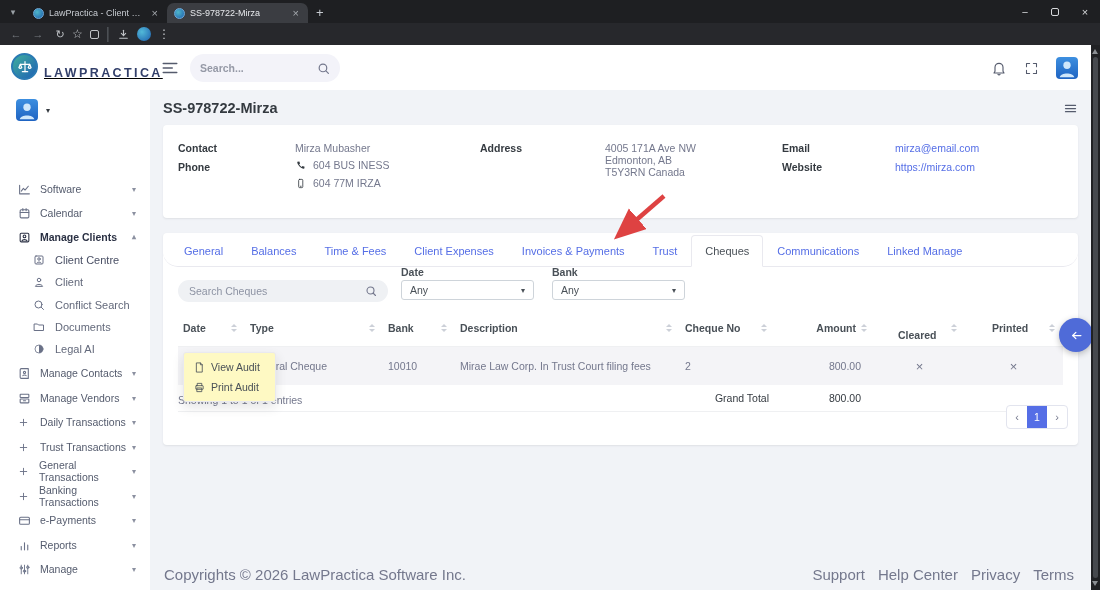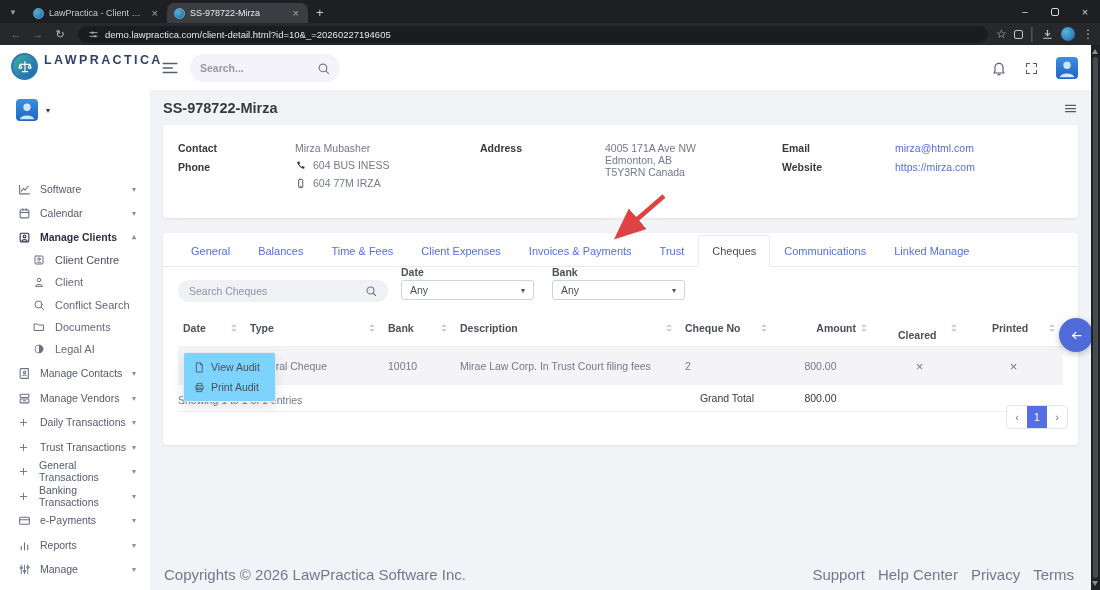--- a/index.html
+++ b/index.html
@@ -30,21 +30,21 @@
   .prof { width:14px; height:14px; border-radius:50%; background:radial-gradient(circle at 35% 35%, #52b9d8, #1d5fae); }
 
   .pagescroll { position:absolute; right:0; top:45px; width:9px; height:545px; background:#202124; z-index:60; }
   .pagescroll .thumb { position:absolute; left:2px; right:2px; top:12px; bottom:12px; background:#46494e; border-radius:3px; }
   .sb-arrow { position:absolute; left:1px; width:0; height:0; border-left:3.5px solid transparent; border-right:3.5px solid transparent; }
   .sb-up { top:4px; border-bottom:5px solid #8a8e93; }
   .sb-dn { bottom:4px; border-top:5px solid #8a8e93; }
 
   
   .topbar { position:absolute; left:0; top:45px; width:1100px; height:45px; background:#fff; z-index:5; }
-  .brand { position:absolute; left:11px; top:8px; display:flex; align-items:flex-start; gap:6px; }
+  .brand { position:absolute; left:11px; top:8px; display:flex; align-items:flex-end; gap:6px;text-decoration:underline; }
   .logo-circle { width:27px; height:27px; border-radius:50%; background:linear-gradient(135deg,#3fae9d,#1f62b5); display:flex; align-items:center; justify-content:center; color:#fff; border:2px solid #2a7ab3; }
   .brand .bname { font-size:12.5px; font-weight:bold; letter-spacing:2.4px; color:#33406b; }
   .hamb { position:absolute; left:161px; top:14px; color:#555b6d; }
   .searchpill { position:absolute; left:190px; top:54px; width:150px; height:28px; border-radius:14px; background:#f3f3f9; display:flex; align-items:center; padding:0 10px; top:9px; }
   .searchpill input { border:0; outline:0; background:transparent; flex:1; font-size:10.5px; color:#495057; font-family:"Liberation Sans",sans-serif; width:100px;font-weight:bold; }
   .searchpill input::placeholder { color:#9599a6; }
   .topbar-right { position:absolute; right:22px; top:12px; display:flex; align-items:center; gap:17px; color:#555b6d; }
   .avatar-sq { width:22px; height:22px; border-radius:4px; background:linear-gradient(180deg,#3d8fe0,#1e63c2); overflow:hidden; }
 
   
@@ -69,21 +69,21 @@
   .card { position:absolute; left:13px; width:915px; background:#fff; border-radius:4px; box-shadow:0 1px 2px rgba(56,65,74,.1); }
   .contact-card { top:35px; height:93px; font-size:10.5px; }
   .lab { position:absolute; font-weight:bold; color:#343a40; }
   .val { position:absolute; color:#74788d; }
   .val.link { color:#556ee6; }
   .phrow { position:absolute; display:flex; align-items:center; gap:7px; color:#74788d; }
   .phrow .picon { color:#343a40; display:flex; }
   .addr div { line-height:12px; }
 
   .tab-card { top:143px; height:212px; }
-  .tabsrow { position:absolute; left:0; right:0; top:0; height:34px; border-bottom:1px solid #e9e9ef; display:flex; align-items:flex-end; padding-left:14px; }
+  .tabsrow { position:absolute; left:0; right:0; top:0; height:34px; border-bottom:1px solid #e9e9ef; display:flex; align-items:flex-end; padding-left:7px;border-radius:15px; }
   .tab { padding:9px 13px; font-size:11px; color:#556ee6; border:1px solid transparent; margin-bottom:-1px; white-space:nowrap; }
   .tab.active { color:#495057; background:#fff; border-color:#e9e9ef #e9e9ef #fff; border-radius:4px 4px 0 0; }
 
   .fil-label { position:absolute; font-size:10.5px; font-weight:bold; color:#495057; }
   .fil-select { position:absolute; height:20px; border:1px solid #ced4da; border-radius:3px; background:#fff; display:flex; align-items:center; font-size:10.5px; color:#495057; padding:0 8px; justify-content:space-between; }
   .fil-select .car { font-size:8px; color:#495057; }
   .chq-search { position:absolute; left:15px; top:47px; width:210px; height:22px; border-radius:12px; background:#eff1f4; display:flex; align-items:center; padding:0 11px; }
   .chq-search input { border:0; outline:0; background:transparent; flex:1; font-size:10.5px; color:#495057; font-family:"Liberation Sans",sans-serif; }
   .chq-search input::placeholder { color:#8d93a3; }
 
@@ -91,31 +91,31 @@
   table.chq th { font-weight:bold; color:#495057; text-align:left; padding:5px 6px 5px 5px; border-bottom:1px solid #eff0f2; }
   table.chq td { color:#74788d; padding:7px 6px 7px 5px; }
   .thflex { display:flex; align-items:center; }
   .sort { display:inline-flex; flex-direction:column; gap:2px; margin-left:auto; padding-right:2px; }
   .sort b { width:0; height:0; border-left:3px solid transparent; border-right:3px solid transparent; }
   .sort .u { border-bottom:3.5px solid #ccd0d8; }
   .sort .d { border-top:3.5px solid #ccd0d8; }
   tr.datarow td { background:#f4f4f7; }
   td.datecell { color:#556ee6; }
   td.datecell .car { font-size:8px; }
-  .col-r { text-align:center; justify-content:flex-end; }
+  .col-r { text-align:right; justify-content:flex-end; }
   .col-c { text-align:center !important; }
   .xmark { font-size:13px; color:#74788d; }
   tr.gtrow td { border-bottom:1px solid #eff0f2; font-weight:normal; color:#343a40; }
 
   .showing { position:absolute; left:15px; top:161px; font-size:10.5px; color:#74788d; }
   .pager { position:absolute; right:10px; top:172px; display:flex; border:1px solid #e2e4ee; border-radius:4px; overflow:hidden; background:#fff; }
   .pager > div { width:20px; height:22px; display:flex; align-items:center; justify-content:center; font-size:11px; color:#74788d; }
   .pager .pactive { background:#556ee6; color:#fff; font-size:10.5px; }
 
-  .rowmenu { position:absolute; left:33px; top:262px; width:93px; background:#7dd3fc; border:1px solid #e9e9ef; border-radius:3px; box-shadow:0 5px 12px rgba(30,32,37,.12); z-index:20; padding:4px 0; }
+  .rowmenu { position:absolute; left:33px; top:262px; width:93px; background:#fef9c3; border:1px solid #e9e9ef; border-radius:3px; box-shadow:0 5px 12px rgba(30,32,37,.12); z-index:20; padding:4px 0; }
   .rowmenu .mi { display:flex; align-items:center; gap:6px; padding:4px 10px; font-size:10.5px; color:#495057; }
   .rowmenu .mi .micon { color:#495057; display:flex; }
 
   .annot { position:absolute; left:440px; top:98px; width:100px; height:70px; z-index:30; pointer-events:none; }
   .floatbtn { position:absolute; left:909px; top:228px; width:34px; height:34px; border-radius:50%; background:#4f6bd8; color:#fff; display:flex; align-items:center; justify-content:center; box-shadow:0 2px 6px rgba(0,0,0,.25); z-index:25; }
 
   .footer { position:absolute; left:149px; bottom:0; width:941px; height:28px; display:flex; align-items:center; font-size:15px; color:#74788d; padding:0 16px 4px 15px; background:#f1f3f7; }
   .footer .flinks { margin-left:auto; display:flex; gap:13px; }
 </style>
 </head>
@@ -277,28 +277,20 @@
         <span class="maxbox"></span>
       </div>
     <div>×</div>
   </div>
 </div>
 
 <div class="toolbar">
   <div class="navic dim">←</div>
   <div class="navic dim">→</div>
   <div class="navic">↻</div>
-  <div class="urlpill">
-    <span style="color:#aeb2b8">
-        <svg class="ic" width="11" height="11">
-          <use href="#i-tune"></use>
-        </svg>
-      </span>
-    <span class="url">demo.lawpractica.com/client-detail.html?id=10&amp;_=20260227194605</span>
-  </div>
   <div class="tb-right">
     <span style="font-size:12px">☆</span>
     <span class="extbox"></span>
     <span style="color:#55585d">|</span>
     <span>
         <svg class="ic" width="13" height="13">
           <use href="#i-dl"></use>
         </svg>
       </span>
     <span class="prof"></span>
@@ -548,21 +540,21 @@
         </span>
       <span>604 77M IRZA</span>
     </div>
     <span class="lab" style="left:317px;top:17px">Address</span>
     <div class="val addr" style="left:442px;top:17px">
       <div>4005 171A Ave NW</div>
       <div>Edmonton, AB</div>
       <div>T5Y3RN Canada</div>
     </div>
     <span class="lab" style="left:619px;top:17px">Email</span>
-    <span class="val link" style="left:732px;top:17px">mirza@html.com</span>
+    <span class="val link" style="left:732px;top:17px">mirza@email.com</span>
     <span class="lab" style="left:619px;top:36px">Website</span>
     <span class="val link" style="left:732px;top:36px">https://mirza.com</span>
   </div>
 
   <div class="card tab-card">
     <div class="tabsrow">
       <span class="tab">General</span>
       <span class="tab">Balances</span>
       <span class="tab">Time &amp; Fees</span>
       <span class="tab">Client Expenses</span>

